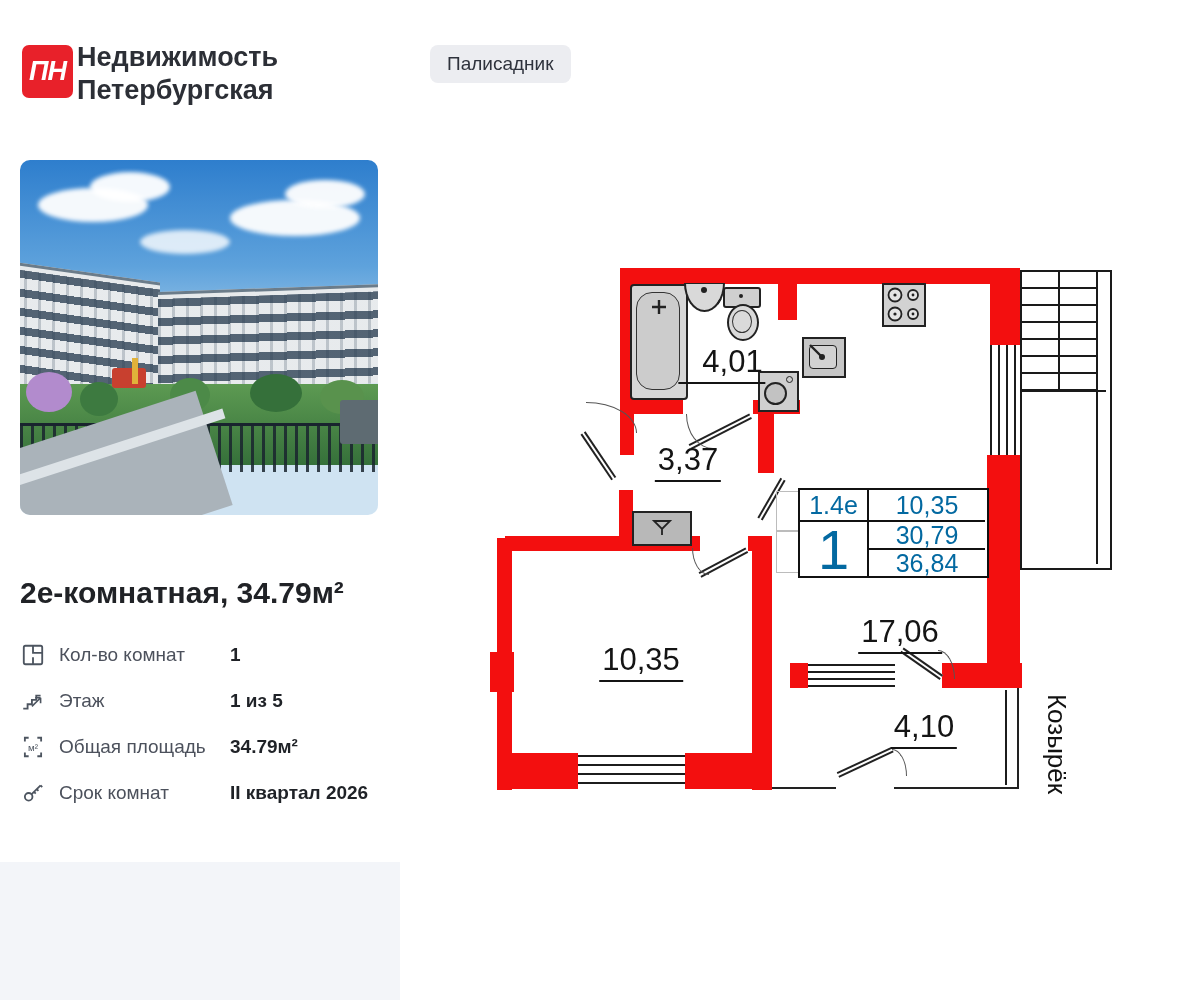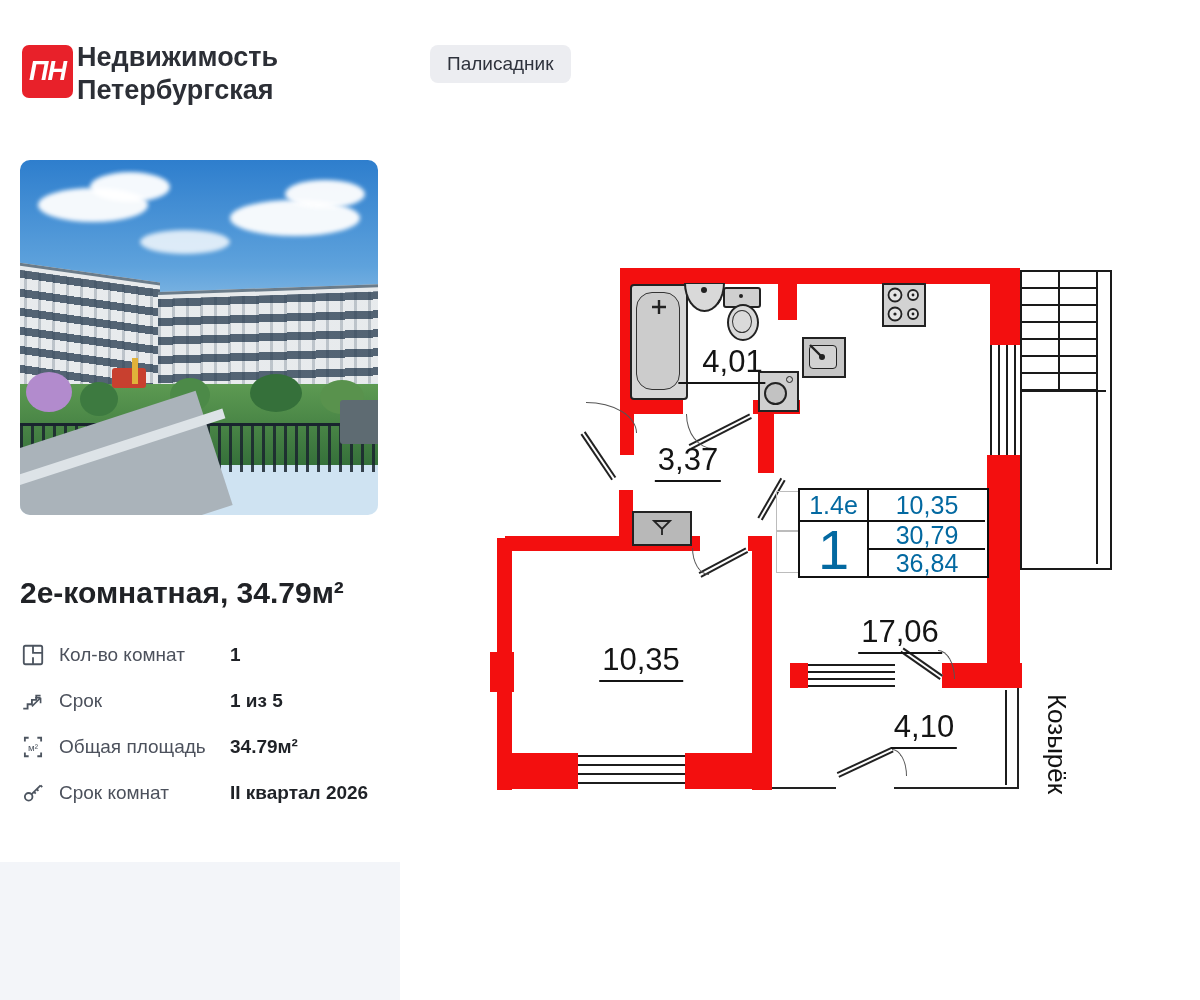--- a/index.html
+++ b/index.html
@@ -108,21 +108,21 @@
           <path d="M12 3.5 V10 H20.5 M12 14 V20.5"></path>
       </svg>
       <span class="spec-label">Кол-во комнат</span>
       <span class="spec-value">1</span>
     </div>
     <div class="spec-row">
       <svg class="spec-ic" viewBox="0 0 24 24" fill="none" stroke="currentColor" stroke-width="1.7">
         <path d="M3 19h4v-4h4v-4h4V7h4"></path>
           <path d="M11 17 L19 9 M19 9h-5 M19 9v5" stroke-width="1.5"></path>
       </svg>
-      <span class="spec-label">Срок</span>
+      <span class="spec-label">Этаж</span>
       <span class="spec-value">1 из 5</span>
     </div>
     <div class="spec-row">
       <svg class="spec-ic" viewBox="0 0 24 24" fill="none" stroke="currentColor" stroke-width="1.7">
         <path d="M8 3.5H4.5V7 M16 3.5h3.5V7 M8 20.5H4.5V17 M16 20.5h3.5V17"></path>
         <text x="12" y="15.5" font-size="9" text-anchor="middle" fill="currentColor" stroke="none" font-family="Liberation Sans,sans-serif">м²</text>
       </svg>
       <span class="spec-label">Общая площадь</span>
       <span class="spec-value">34.79м²</span>
     </div>

